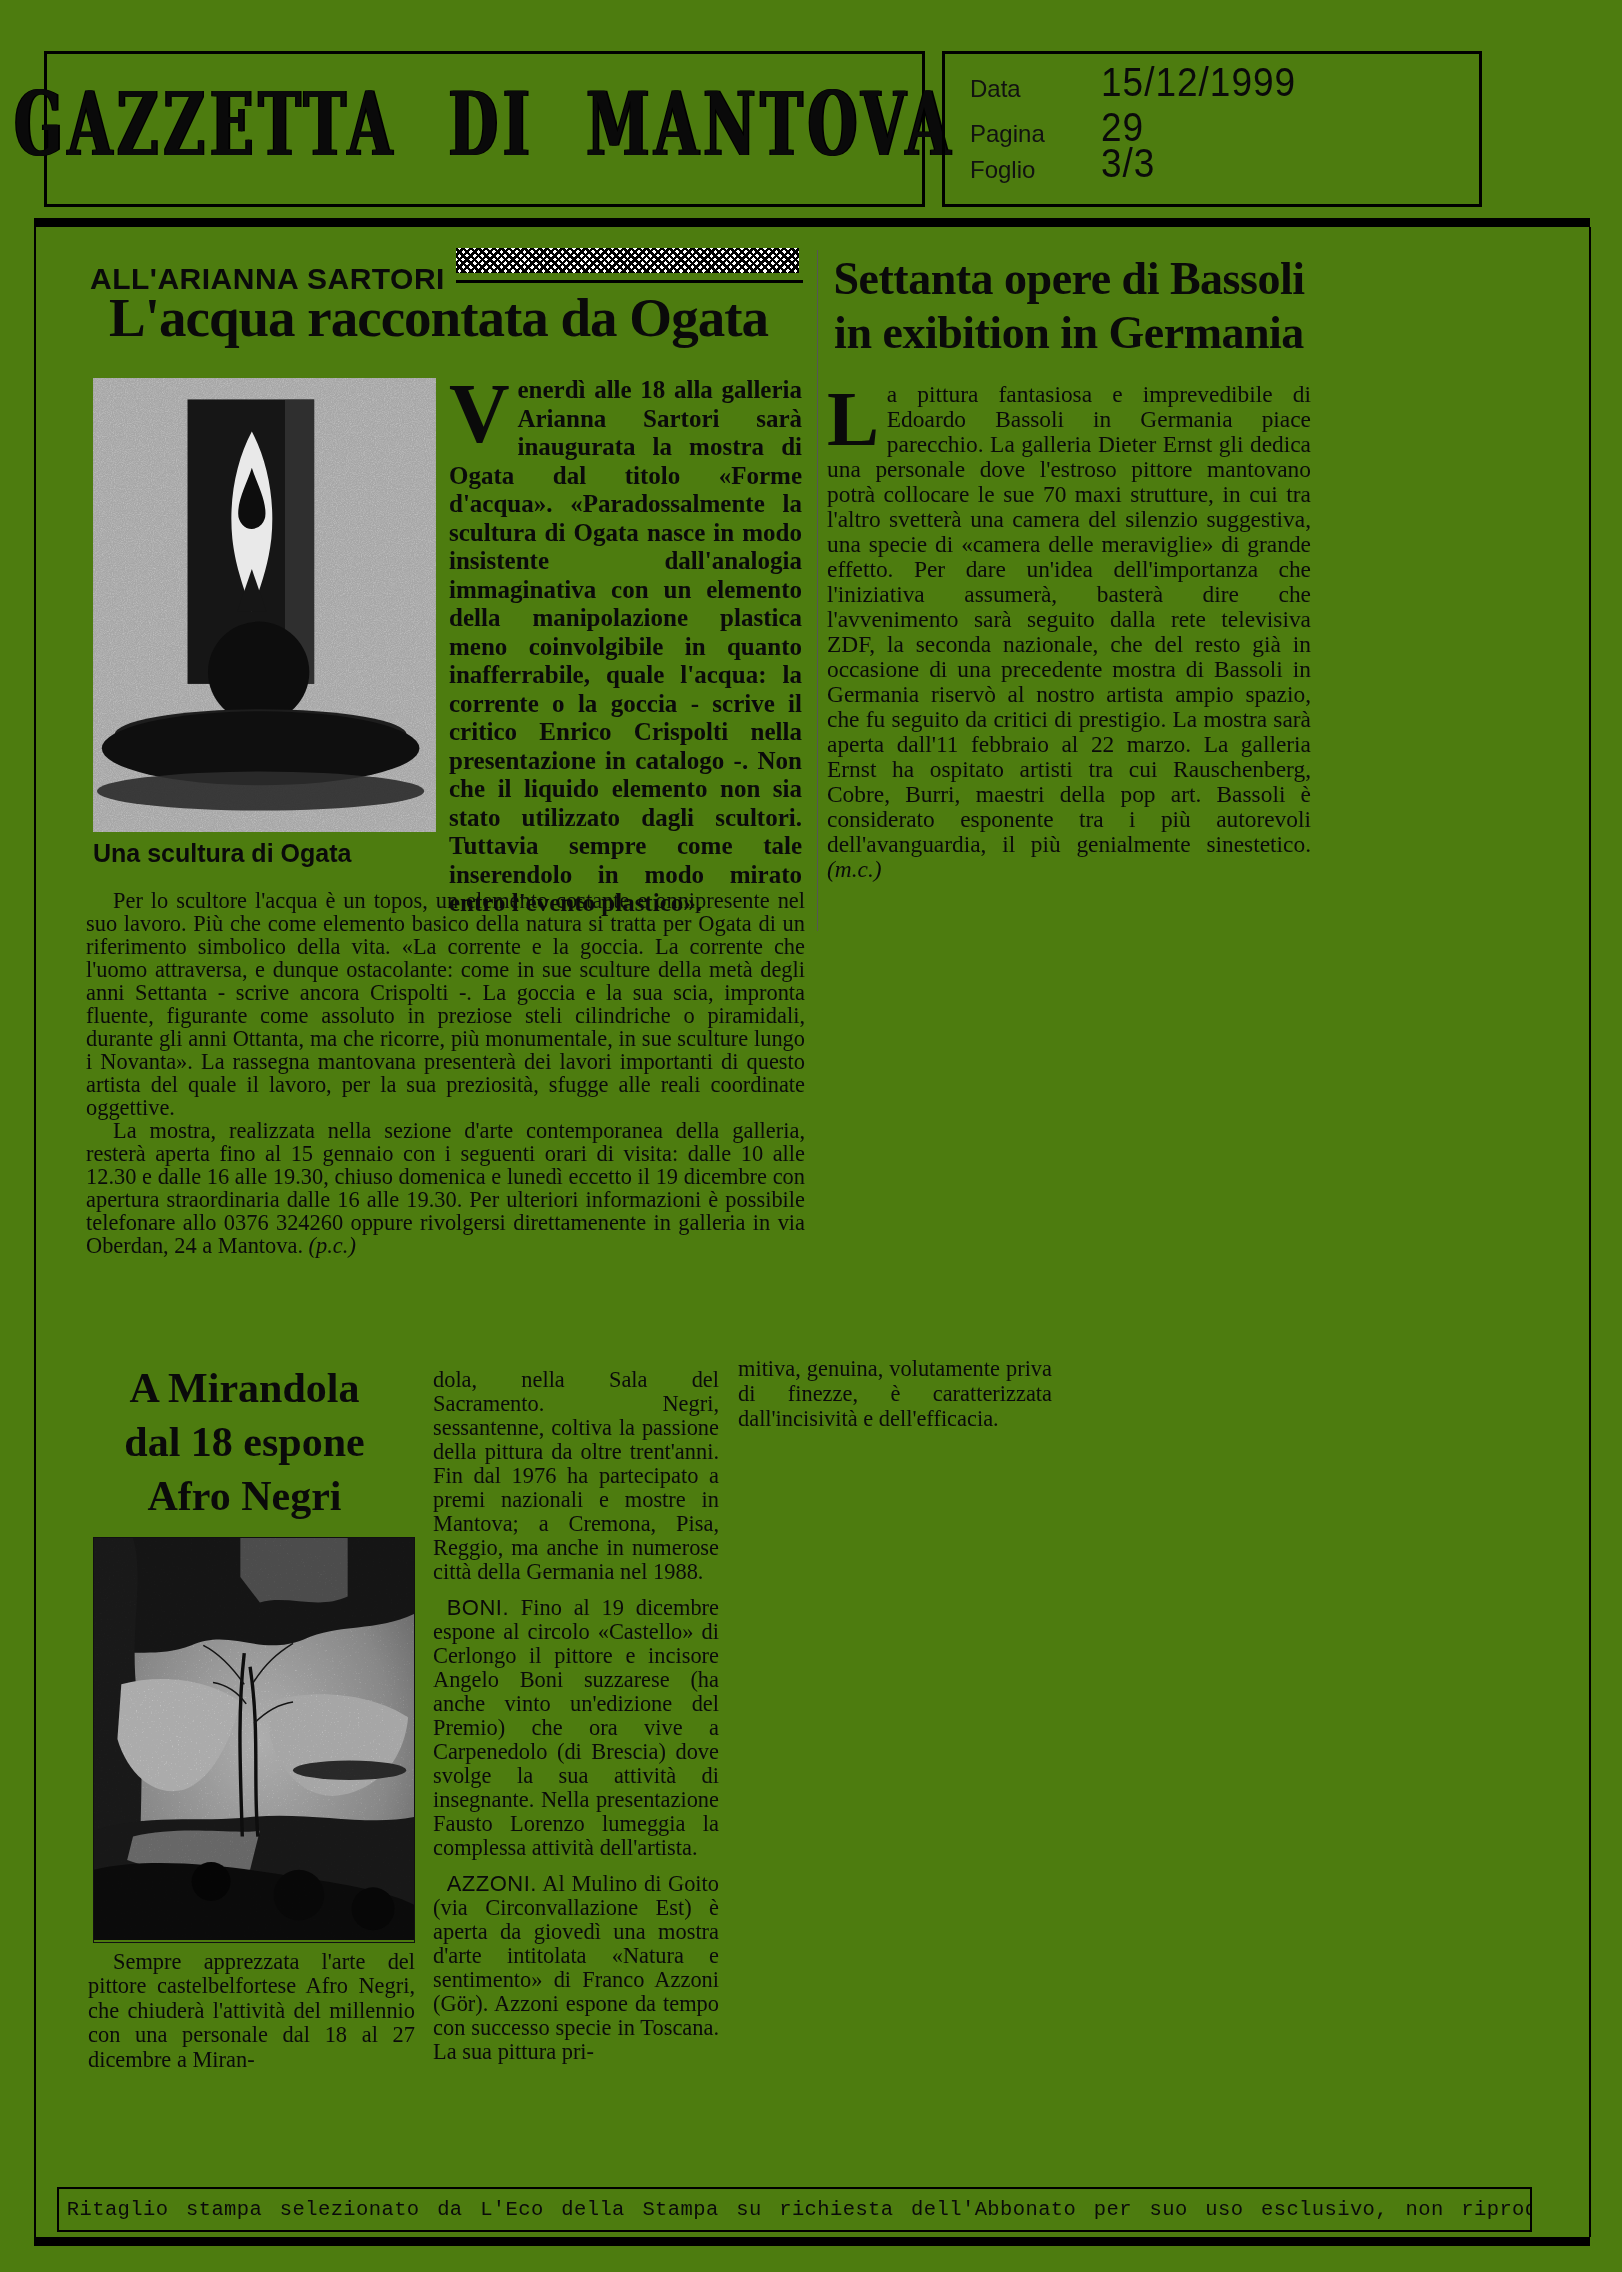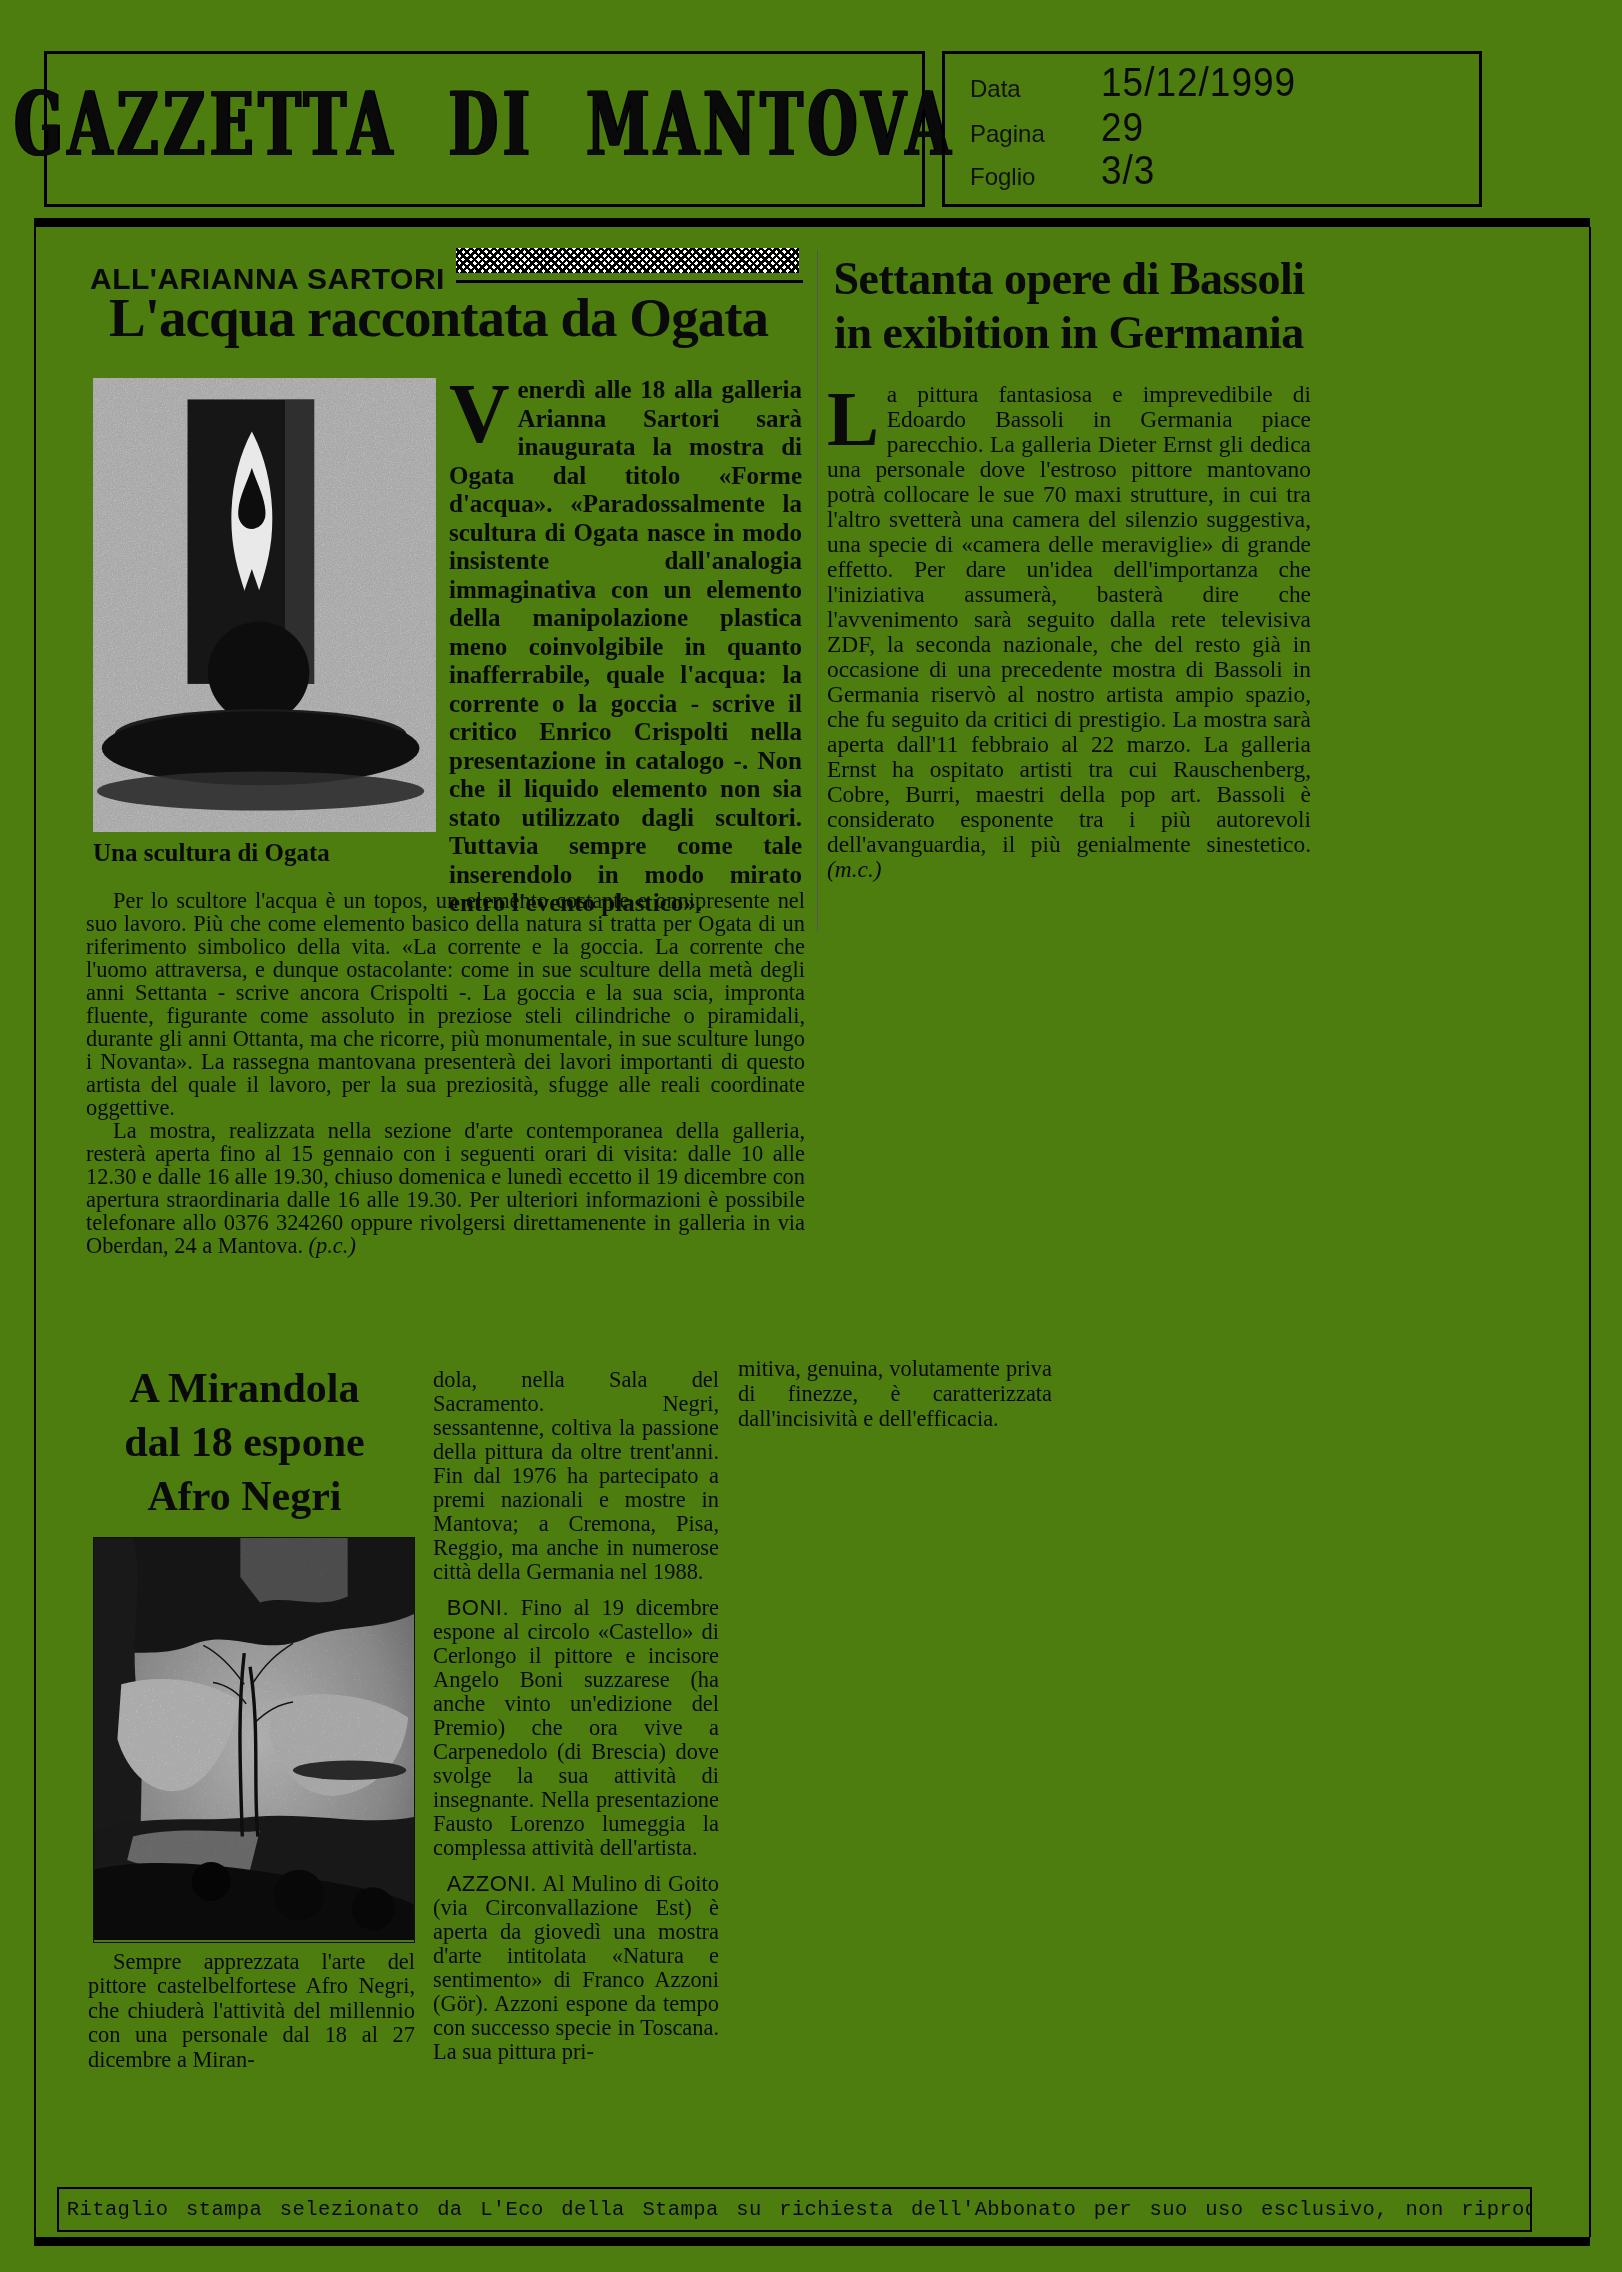--- a/index.html
+++ b/index.html
@@ -31,21 +31,21 @@
   .kicker{position:absolute;left:90px;top:242px;font-family:"Liberation Sans","DejaVu Sans",sans-serif;
     font-weight:bold;font-size:30px;letter-spacing:0.5px;white-space:nowrap;margin-top:20px;}
   .hatch-band{position:absolute;left:456px;top:248px;width:343px;height:25px;background-color:#fff;
     background-image:repeating-linear-gradient(45deg,#000 0 2.4px,transparent 2.4px 5.4px),
                      repeating-linear-gradient(-45deg,#000 0 2.4px,transparent 2.4px 5.4px);}
   .hatch-underline{position:absolute;left:456px;top:280px;width:347px;height:2.9px;background:#000;}
   
   .headline-main{position:absolute;left:109px;top:281px;width:683px;margin:0;
     font-size:55px;font-weight:bold;letter-spacing:-1px;line-height:74px;white-space:nowrap;}
   .photo-ogata{position:absolute;left:93px;top:378px;width:343px;height:454px;}
-  .caption-ogata{position:absolute;left:93px;top:839px;font-family:Liberation Serif, serif;
+  .caption-ogata{position:absolute;left:93px;top:839px;font-family:Liberation Sans, sans-serif;
     font-weight:bold;font-size:25px;}
   .lead-col{position:absolute;left:449px;top:376px;width:353px;height:542px;
     font-size:25px;font-weight:bold;line-height:28.5px;text-align:justify;}
   .dropcap{float:left;font-weight:bold;font-size:84px;line-height:68px;padding:3.9px 7.8px 0 0;}
   .body-block{position:absolute;left:86px;top:889px;width:719px;font-size:22.4px;line-height:23px;text-align:justify;}
   .body-block p{margin:0;text-indent:27px;}
   .byline{font-style:italic;}
   
   .right-head{position:absolute;left:829px;top:252px;width:480px;margin:0;text-align:center;
     font-size:46px;font-weight:bold;line-height:54px;letter-spacing:-0.5px;}
@@ -79,21 +79,21 @@
   </div>
   <div class="meta-box">
     <div class="meta-row" style="top:9.8px;">
       <span class="lbl">Data</span>
       <span class="val">15/12/1999</span>
     </div>
     <div class="meta-row" style="top:55px;">
       <span class="lbl">Pagina</span>
       <span class="val">29</span>
     </div>
-    <div class="meta-row" style="top:98px;">
+    <div class="meta-row" style="top:91px;">
       <span class="lbl">Foglio</span>
       <span class="val">3/3</span>
     </div>
   </div>
 
   <div class="rule-top"></div>
   <div class="frame-left"></div>
   <div class="frame-right"></div>
   <div class="col-rule"></div>
 

